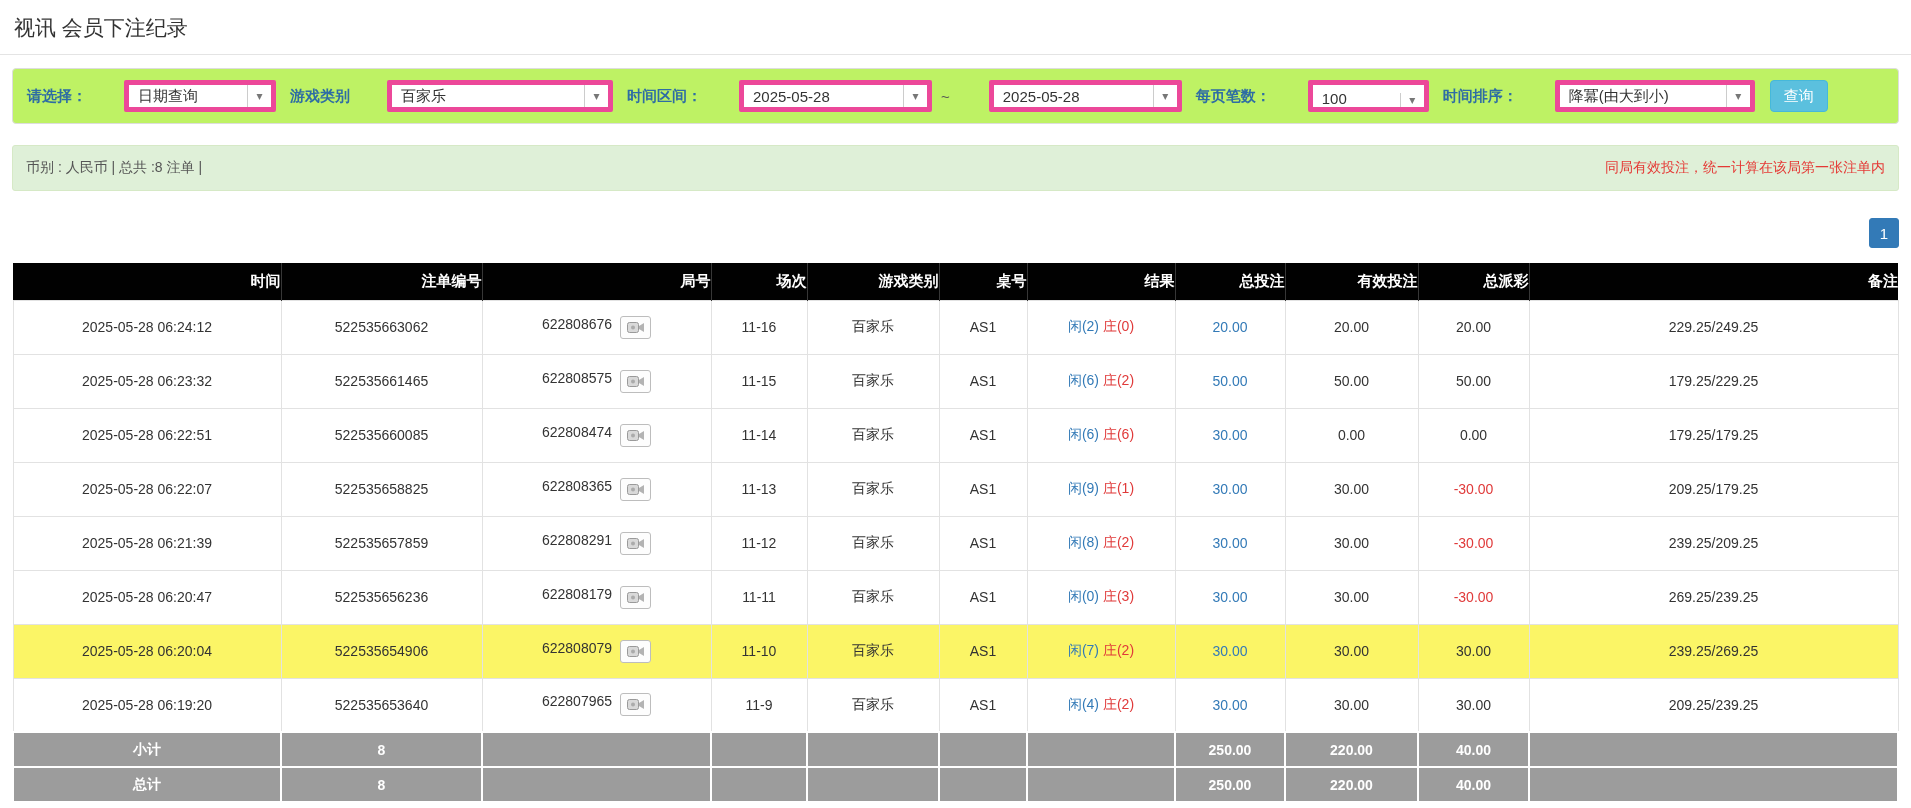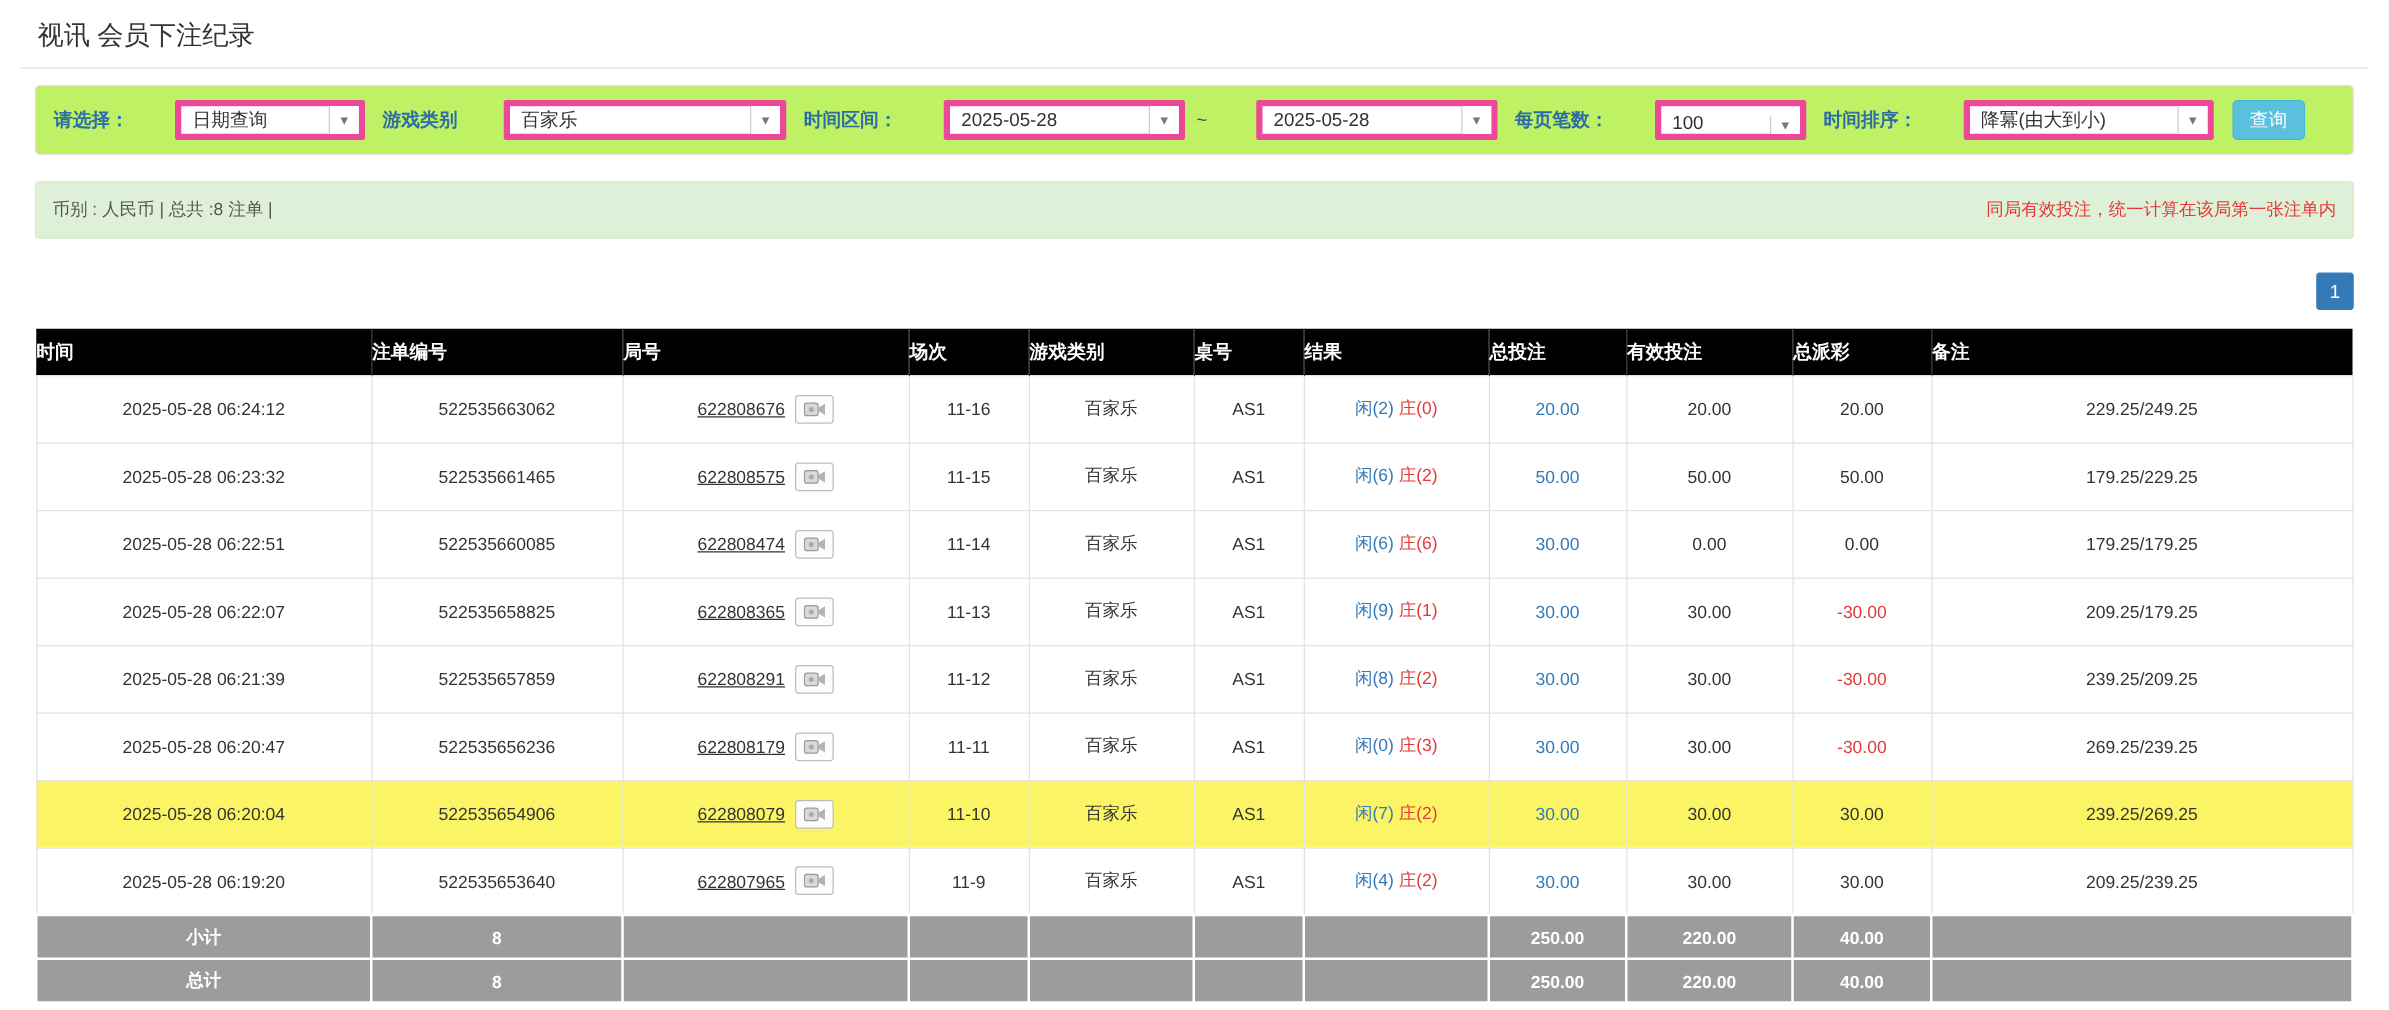--- a/index.html
+++ b/index.html
@@ -1,21 +1,21 @@
 <!DOCTYPE html>
 <html><head>
 <meta charset="utf-8">
 <style>
   * { box-sizing: border-box; }
   html, body {
     margin: 0; padding: 0; background: #fff;
     font-family: "Liberation Sans", "DejaVu Sans", sans-serif;
     color: #333;
   }
-  .page { width: 1911px; min-height: 808px; padding: 8px 28px 4px; }
+  .page { width: 1911px; min-height: 808px; padding: 8px 12px 4px; }
 
   
   .page-title { font-size: 21px; font-weight: 400; color: #333; margin: 6px 0 12px 2px; }
   .title-divider { border: 0; border-top: 1px solid #e4e4e4; margin: 0 -12px; }
 
   
   .filter-panel {
     margin-top: 13px; border: 1px solid #ddd; border-radius: 4px;
     background: #bef264; padding: 11px 10px; display: flex; align-items: center;
   }
@@ -59,32 +59,32 @@
   }
 
   
   table.records { width: 100%; border-collapse: collapse; table-layout: fixed; margin-top: 15px; }
   col.c0 { width: 268px; } col.c1 { width: 201px; } col.c2 { width: 229px; }
   col.c3 { width: 96px; }  col.c4 { width: 132px; } col.c5 { width: 88px; }
   col.c6 { width: 148px; } col.c7 { width: 110px; } col.c8 { width: 133px; }
   col.c9 { width: 111px; } col.c10 { width: auto; }
   thead th {
     background: #010101; color: #fff; font-size: 15px; font-weight: 700;
-    height: 37px; text-align: left; border-right: 1px solid #373737; padding: 0;
+    height: 37px; text-align: right; border-right: 1px solid #373737; padding: 0;
   }
   thead th:last-child { border-right: none; }
   tbody td {
     height: 54px; border: 1px solid #e2e2e2; background: #fff;
     text-align: center; font-size: 14px; color: #333; padding: 0 4px;
   }
   tbody tr.hl td { background: #fbf566; }
   .blue { color: #337ab7; }
   .red, td.red { color: #e03a3a; }
   .link { cursor: pointer; }
-  .round-wrap { display: inline-flex; align-items: center; gap: 8px; text-decoration: underline; }
+  .round-wrap { display: inline-flex; align-items: flex-start; gap: 8px; }
   .cam-btn {
     width: 31px; height: 23px; border: 1px solid #bdbdbd; background: #fdfdfd;
     border-radius: 3px; display: inline-flex; align-items: center; justify-content: center;
     cursor: pointer; padding: 0;
   }
   tfoot td {
     background: #9c9c9c; color: #fff; border: 2px solid #fff;
     height: 35px; text-align: center; font-size: 14px; font-weight: 700; padding: 0 4px;
   }
 </style>

